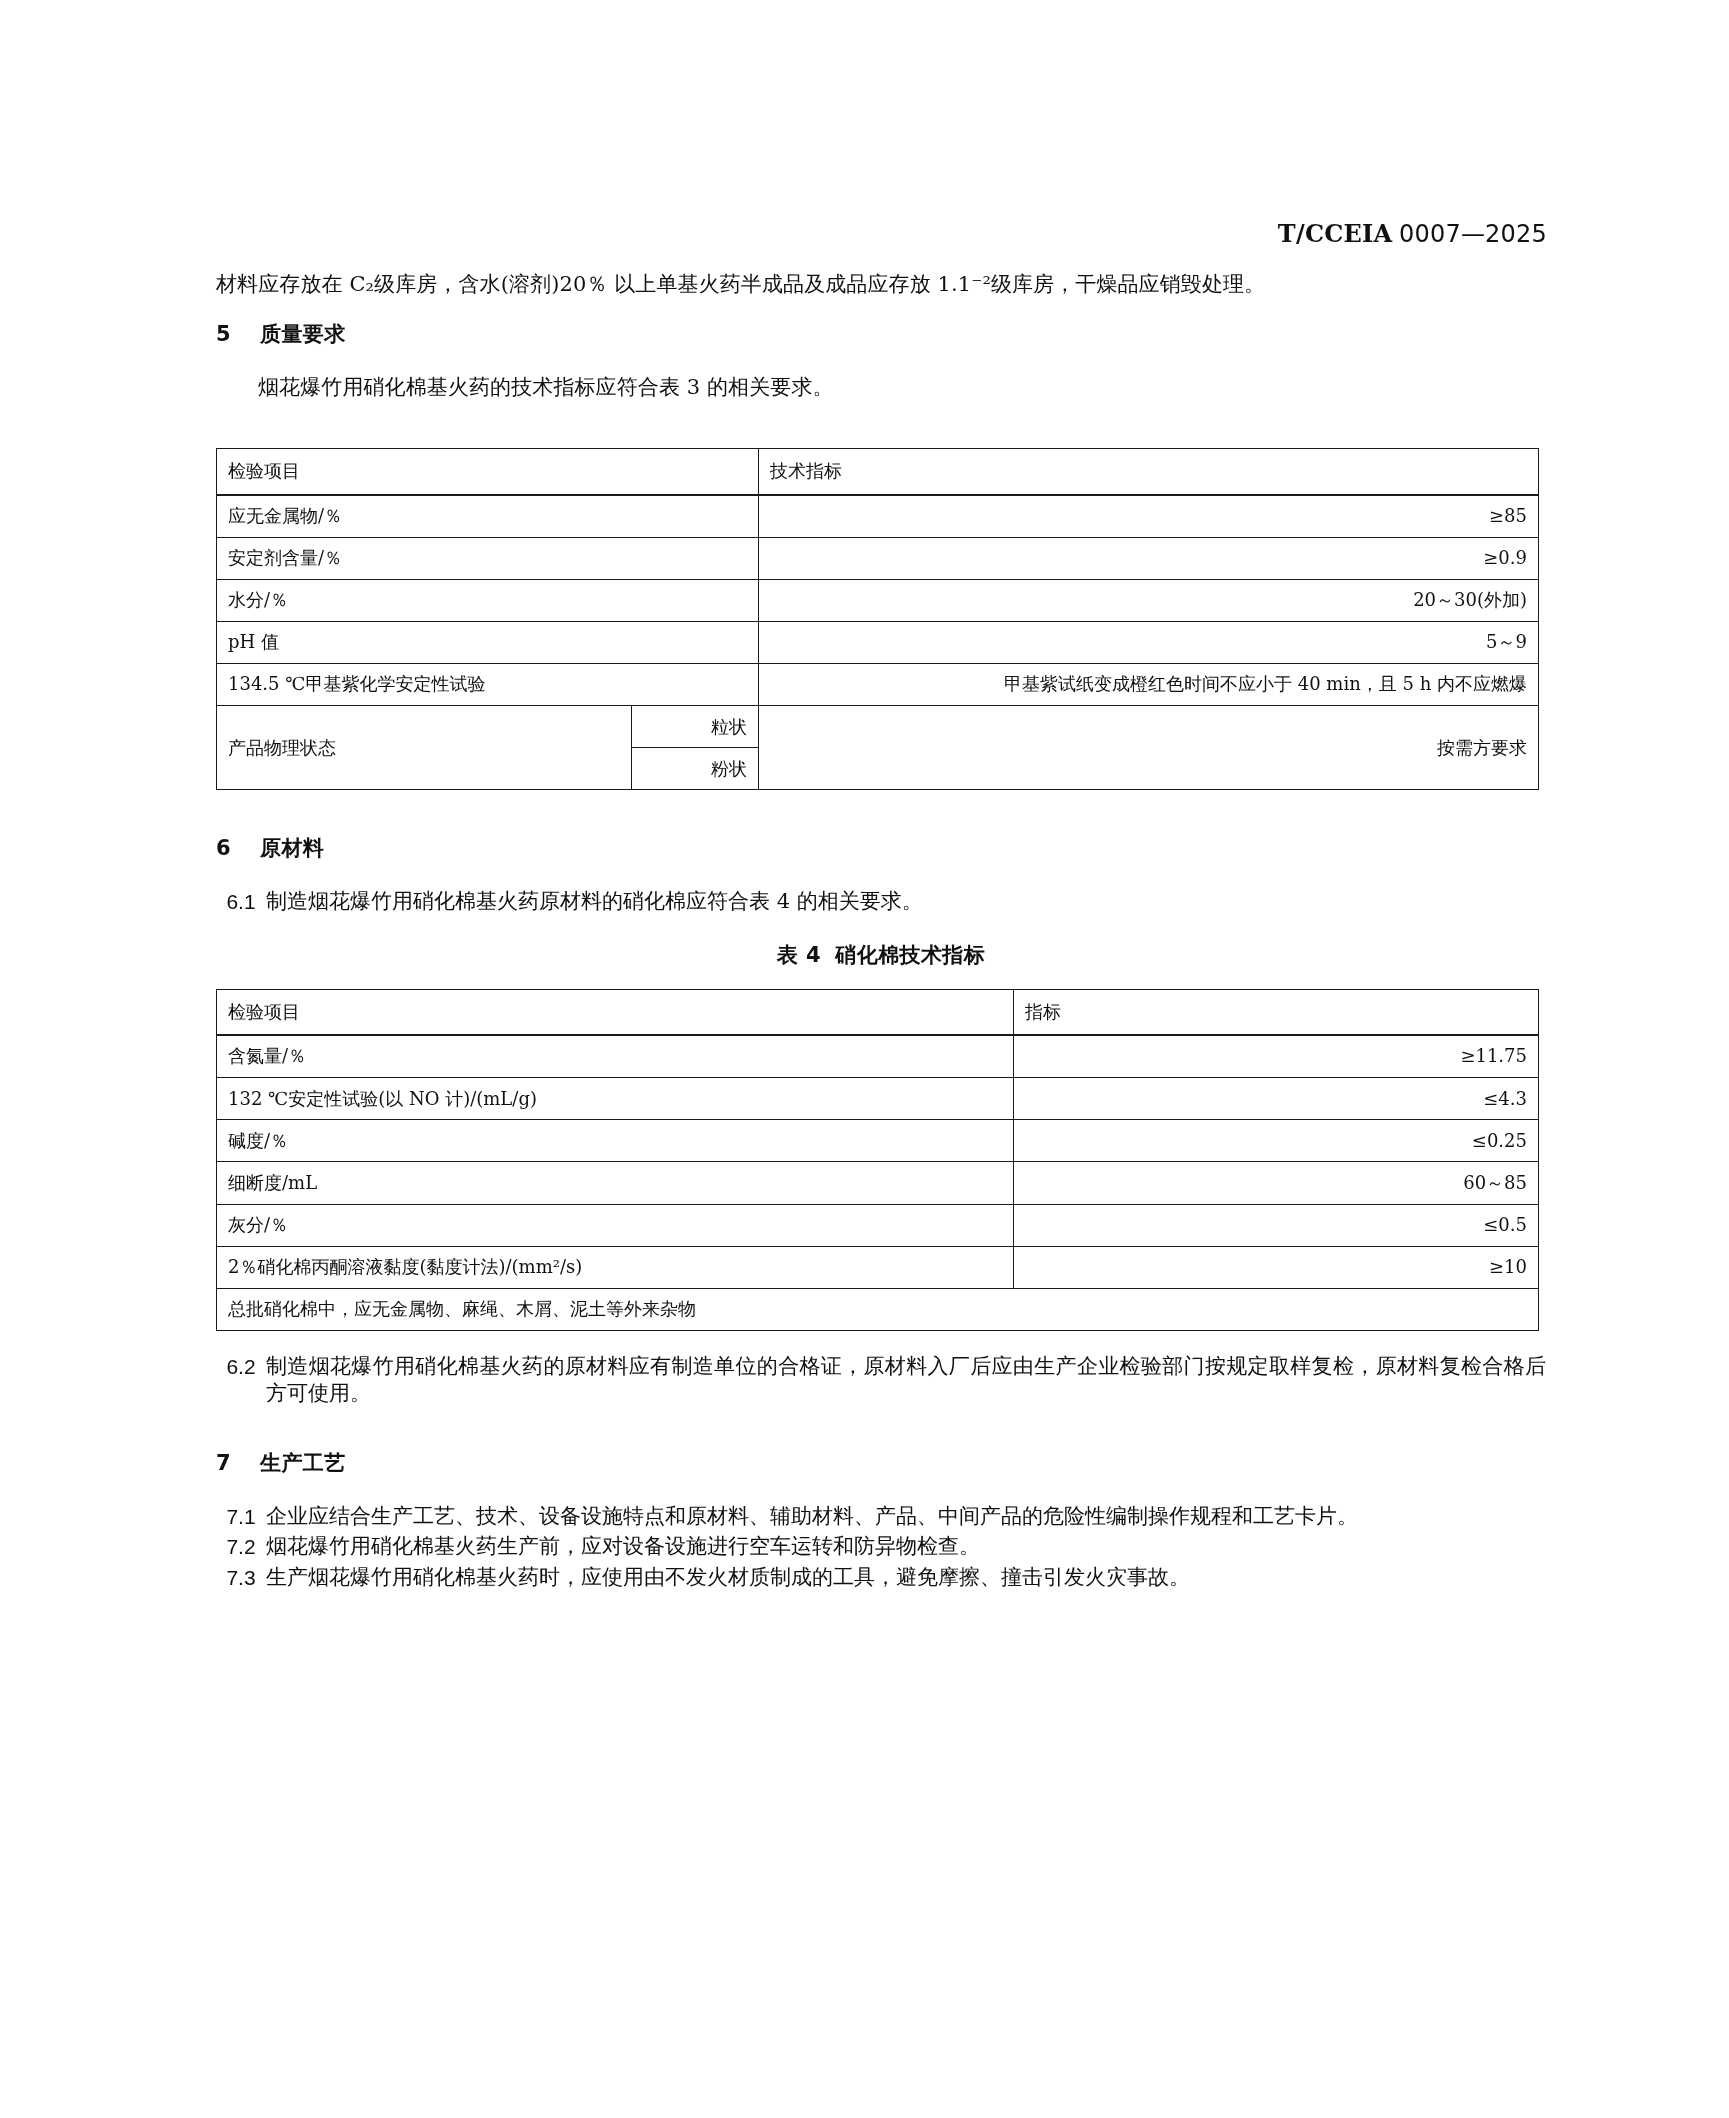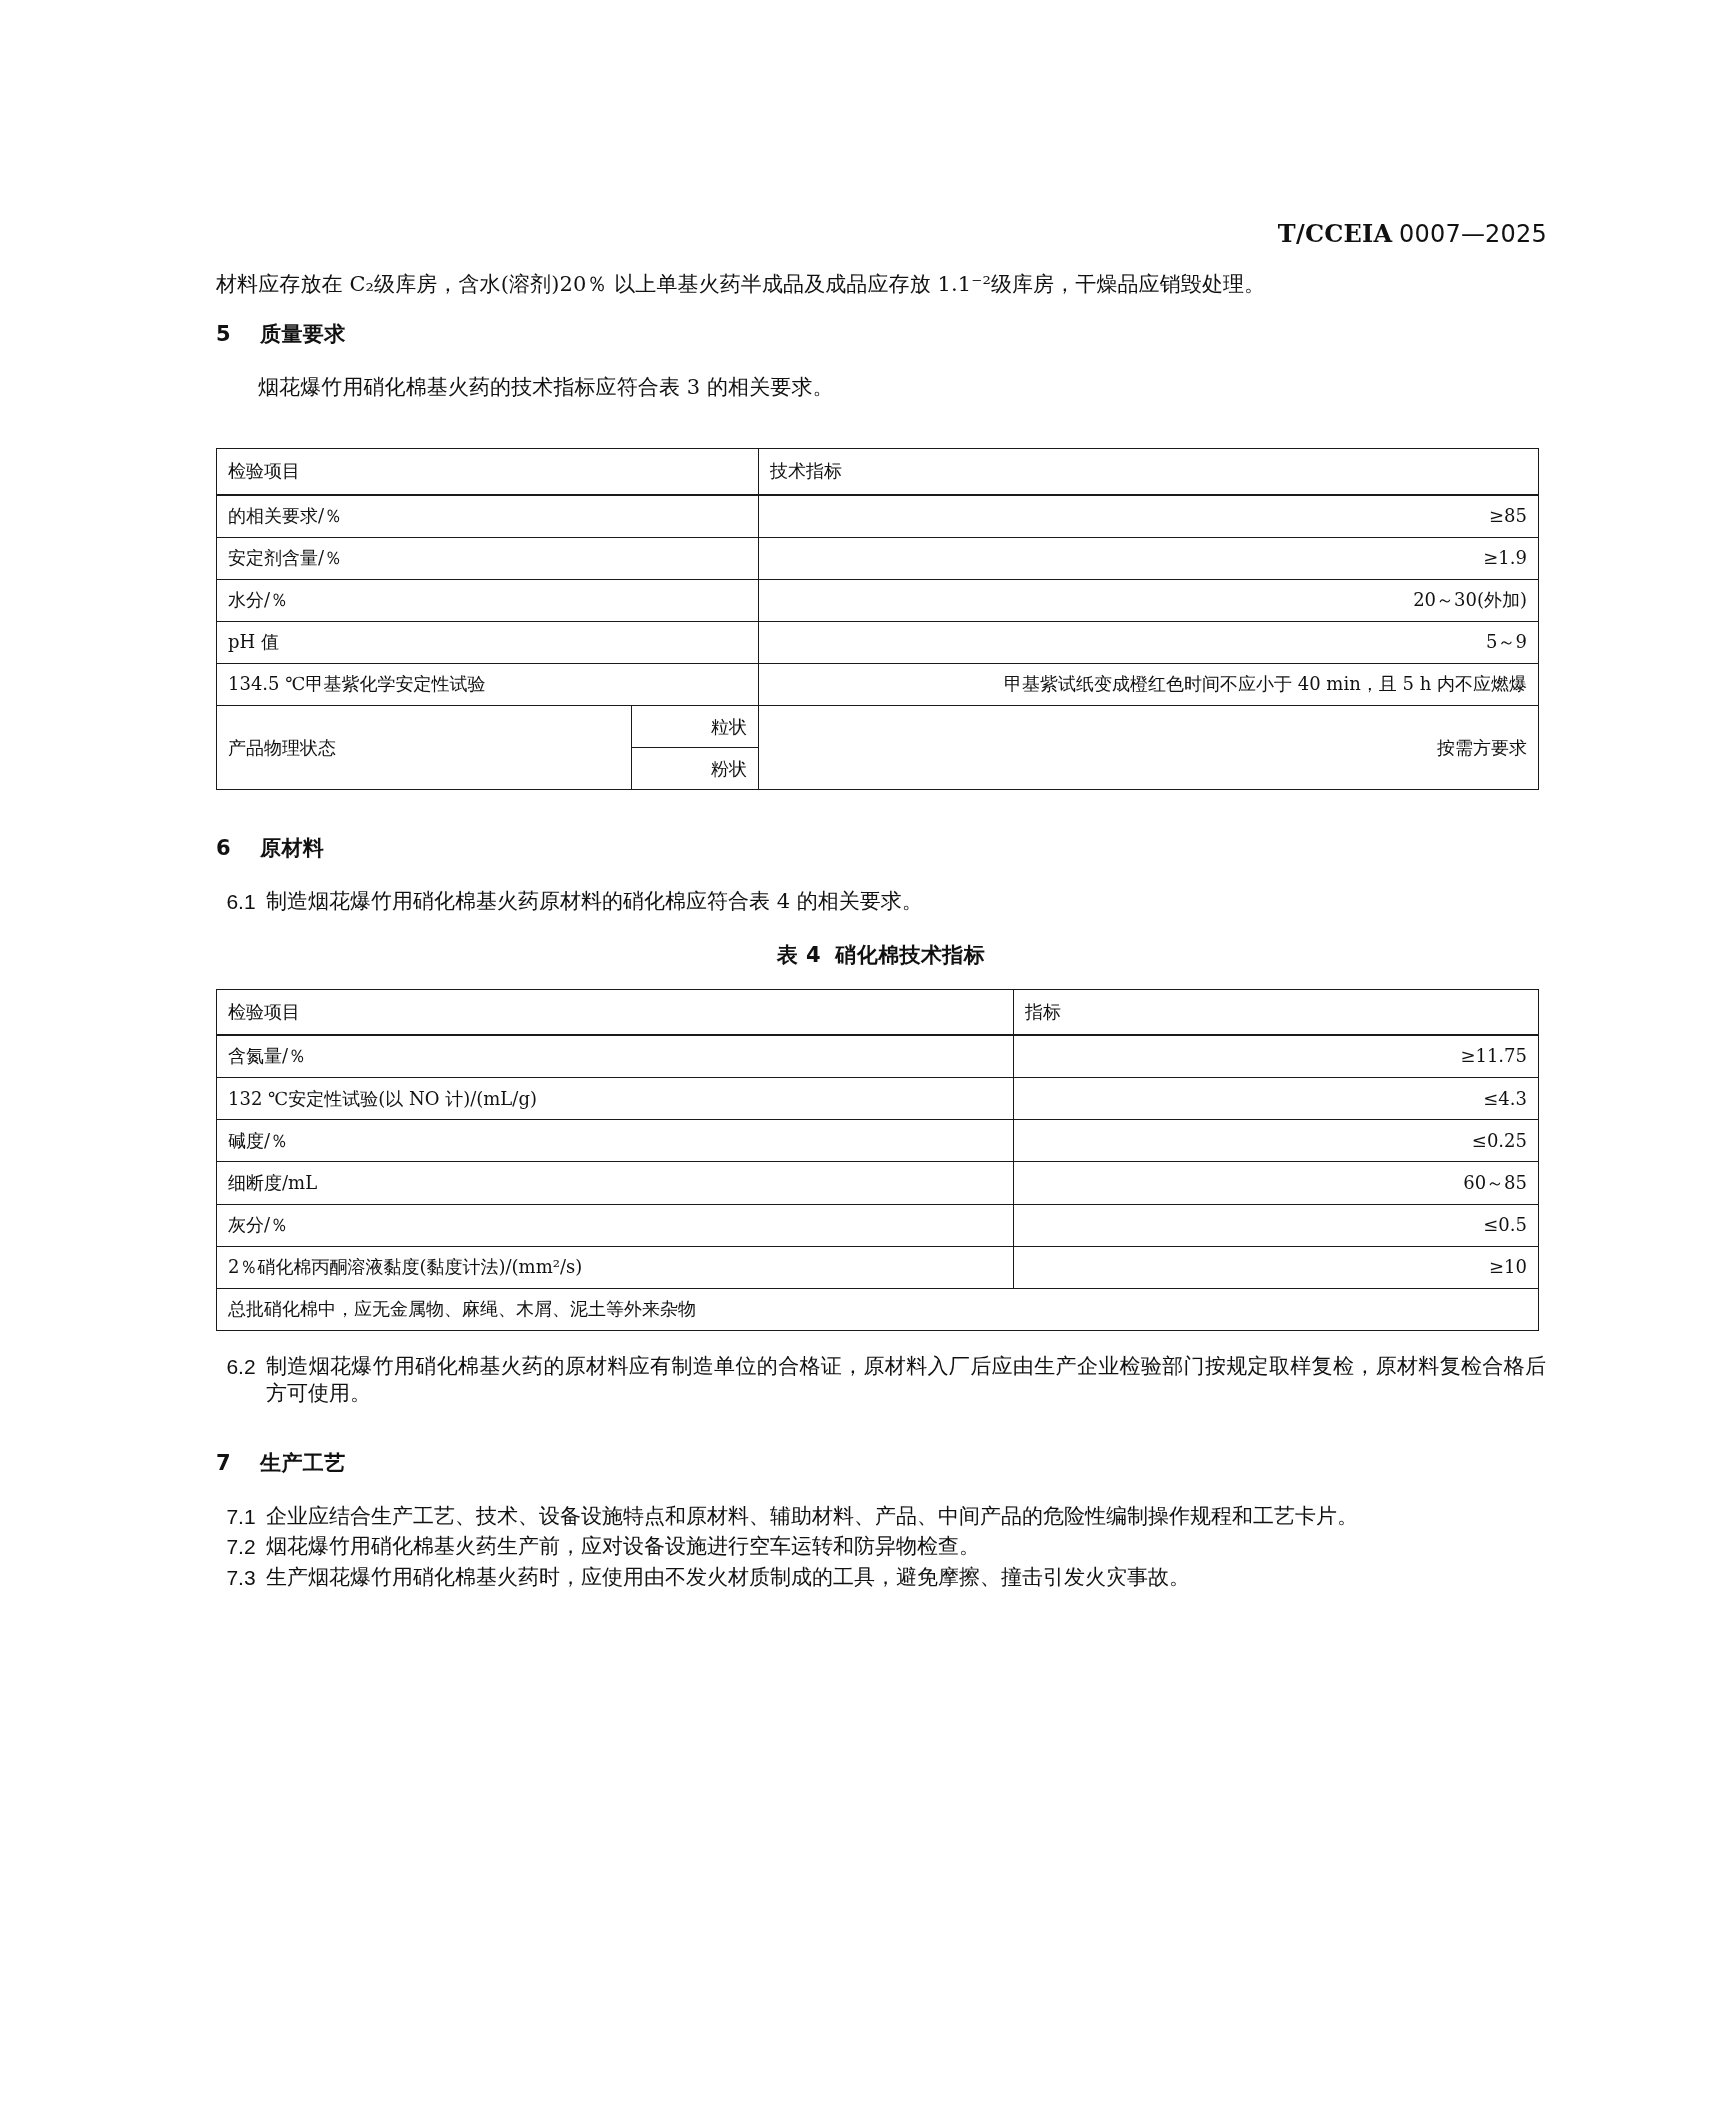--- a/index.html
+++ b/index.html
@@ -148,26 +148,26 @@
         <col style="width:415px">
         <col style="width:127px">
         <col style="width:780px">
       </colgroup>
       <tbody>
         <tr class="thickline">
           <td class="hd" colspan="2">检验项目</td>
           <td class="hd">技术指标</td>
         </tr>
         <tr>
-          <td class="lft" colspan="2">的相关要求/％</td>
+          <td class="lft" colspan="2">应无金属物/％</td>
           <td class="ctr">≥85</td>
         </tr>
         <tr>
           <td class="lft" colspan="2">安定剂含量/％</td>
-          <td class="ctr">≥1.9</td>
+          <td class="ctr">≥0.9</td>
         </tr>
         <tr>
           <td class="lft" colspan="2">水分/％</td>
           <td class="ctr">20～30(外加)</td>
         </tr>
         <tr>
           <td class="lft" colspan="2">pH 值</td>
           <td class="ctr">5～9</td>
         </tr>
         <tr>

